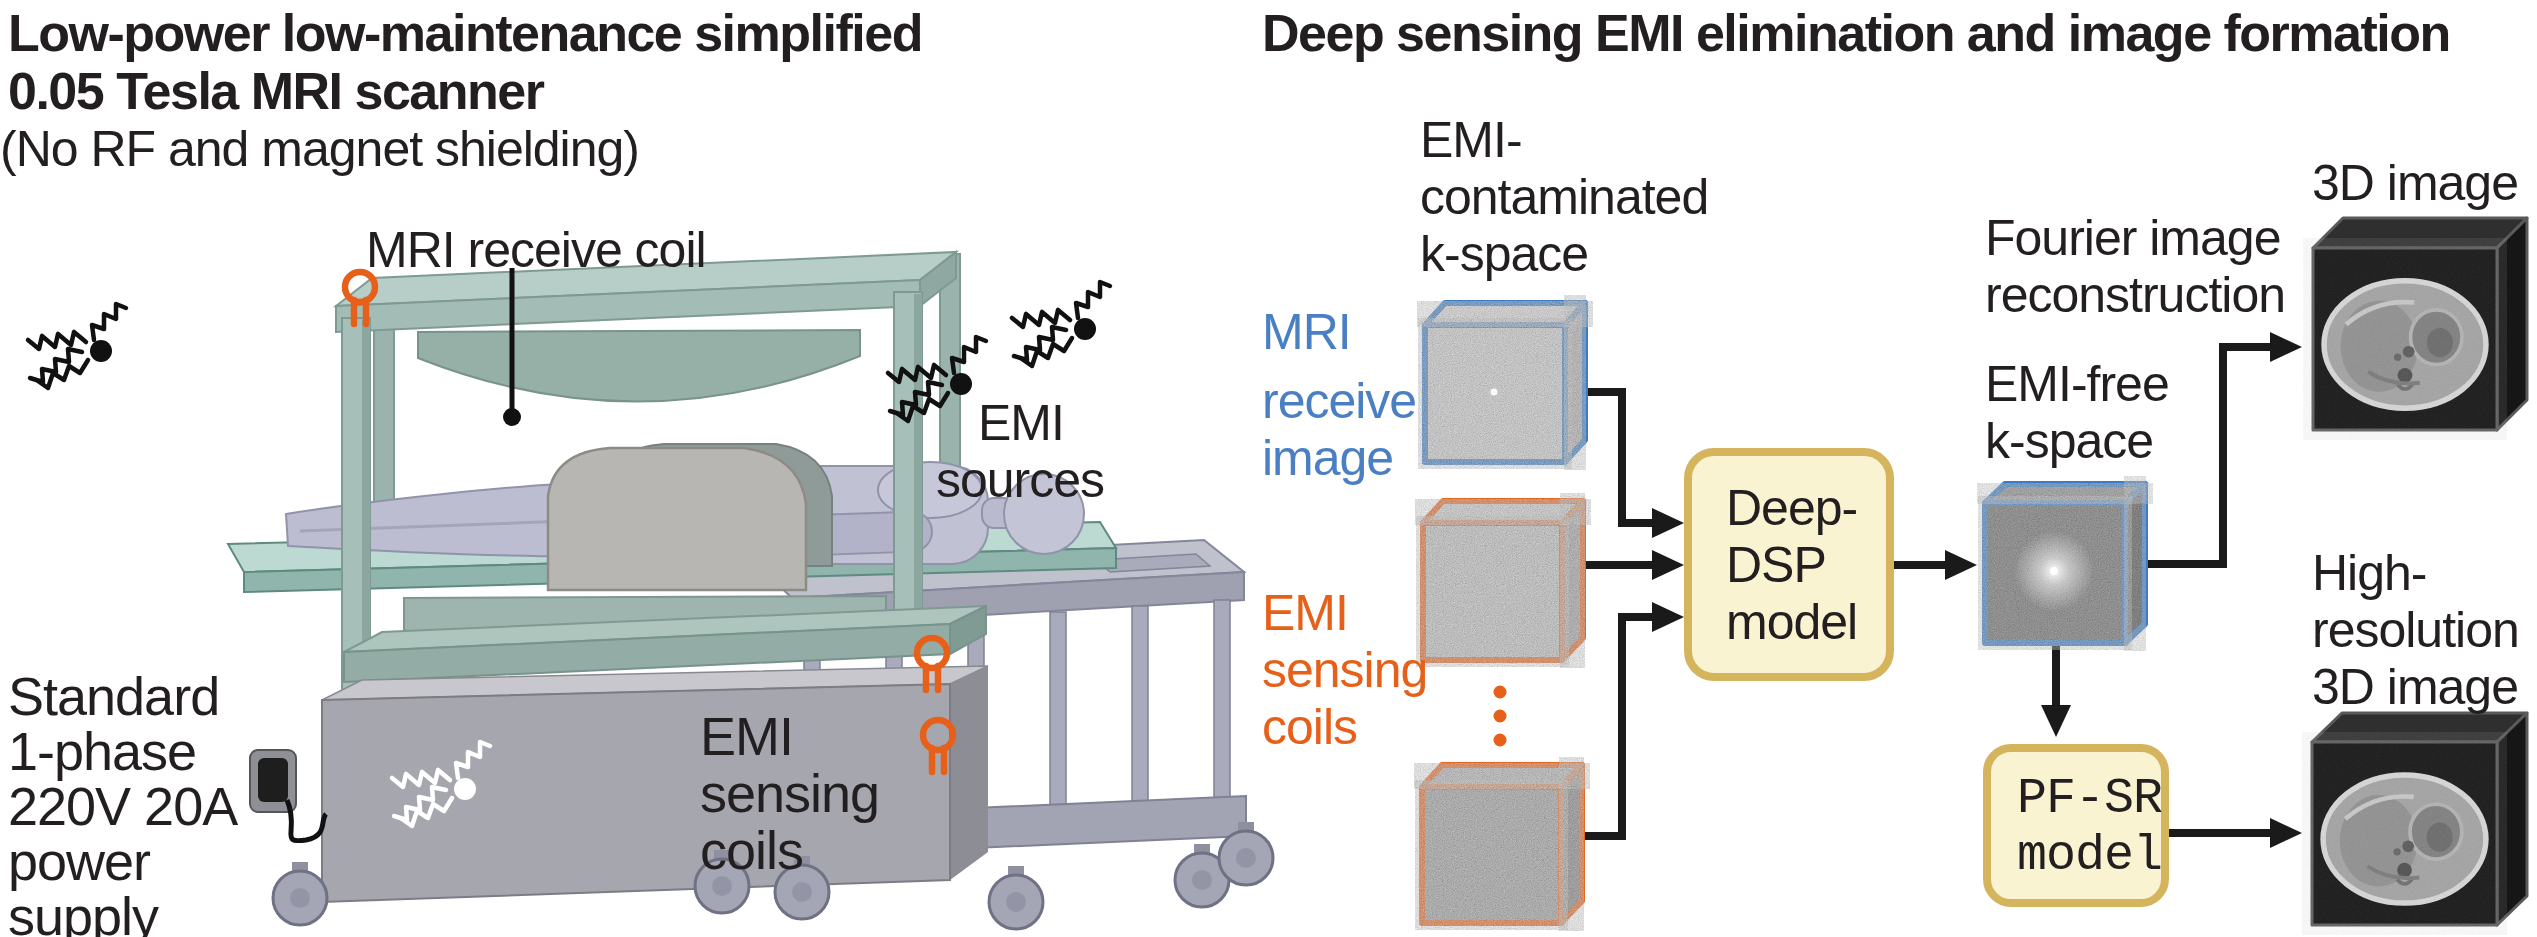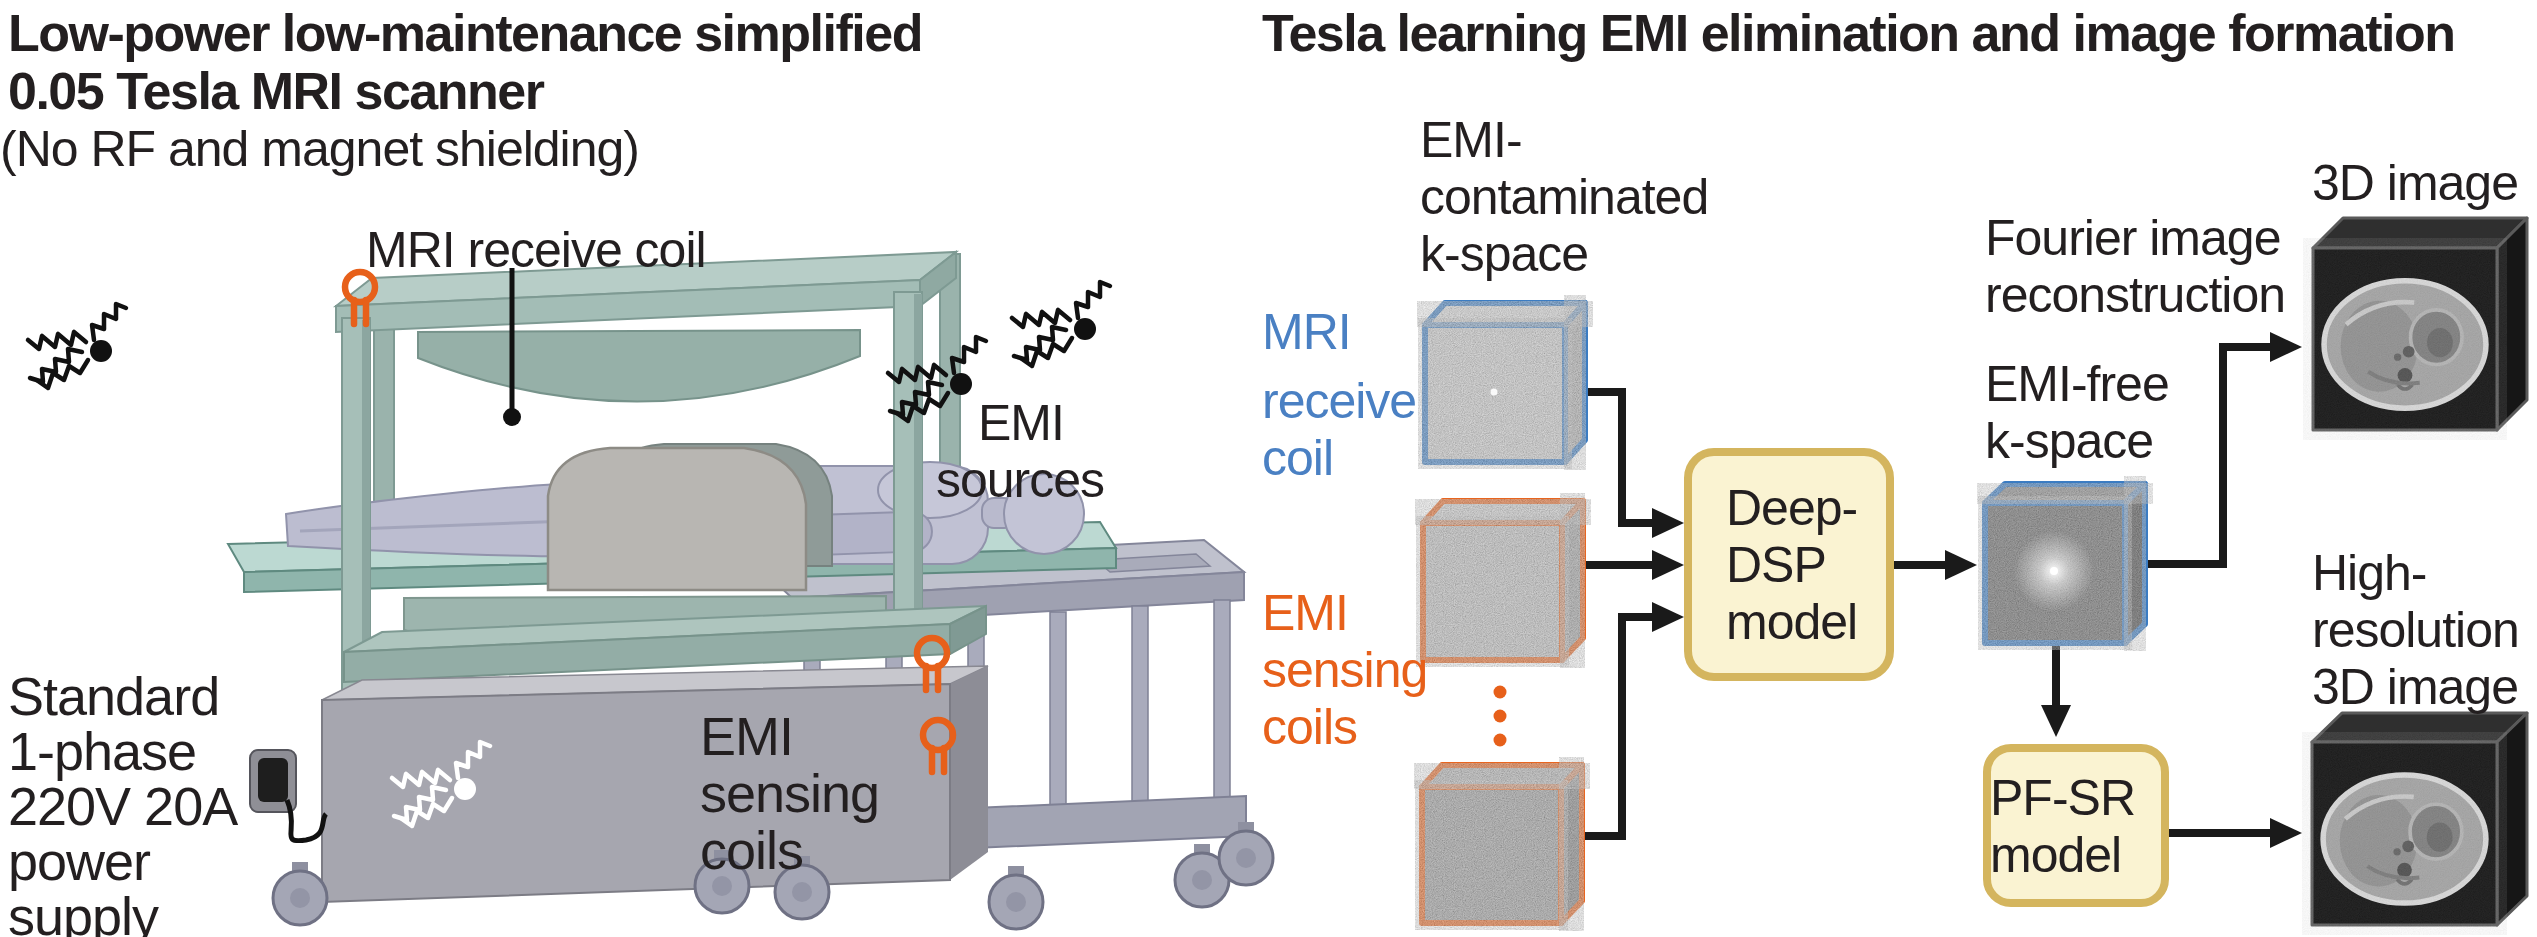--- a/index.html
+++ b/index.html
@@ -6,21 +6,21 @@
   #fig{position:relative;width:2537px;height:937px;background:#ffffff;overflow:hidden;
        font-family:"Liberation Sans",sans-serif;color:#231f20;}
   #art{position:absolute;left:0;top:0;}
   .t{position:absolute;white-space:nowrap;}
   .ttl{font:700 52px/58px "Liberation Sans",sans-serif;letter-spacing:-1.5px;color:#231f20;}
   .sub{font:400 50px/58px "Liberation Sans",sans-serif;letter-spacing:-1px;color:#231f20;}
   .lbl{font:400 50px/57px "Liberation Sans",sans-serif;letter-spacing:-1px;color:#231f20;}
   .lbl2{font:400 54px/57px "Liberation Sans",sans-serif;letter-spacing:-1px;color:#231f20;}
   .blue{color:#4a80c3;}
   .orange{color:#e7601a;}
-  .ctr{text-align:left;}
+  .ctr{text-align:right;font-family:Liberation Mono, monospace;}
 </style>
 </head>
 <body>
 
 <div id="fig">
 
 <svg id="art" width="2537" height="937" viewBox="0 0 2537 937">
   <defs>
     <filter id="nz" x="-5%" y="-5%" width="110%" height="110%">
       <feTurbulence type="fractalNoise" baseFrequency="0.9" numOctaves="2" stitchTiles="stitch"></feTurbulence>
@@ -268,29 +268,29 @@
   <div class="t lbl2" style="left:8px;top:668px">Standard</div>
   <div class="t lbl2" style="left:8px;top:723px">1-phase</div>
   <div class="t lbl2" style="left:8px;top:778px">220V 20A</div>
   <div class="t lbl2" style="left:8px;top:833px">power</div>
   <div class="t lbl2" style="left:8px;top:888px">supply</div>
 
   <div class="t lbl2" style="left:700px;top:708px">EMI</div>
   <div class="t lbl2" style="left:700px;top:765px">sensing</div>
   <div class="t lbl2" style="left:700px;top:822px">coils</div>
 
-  <div class="t ttl" style="left:1262px;top:4px">Tesla learning EMI elimination and image formation</div>
+  <div class="t ttl" style="left:1262px;top:4px">Deep sensing EMI elimination and image formation</div>
 
   <div class="t lbl" style="left:1420px;top:112px">EMI-</div>
   <div class="t lbl" style="left:1420px;top:169px">contaminated</div>
   <div class="t lbl" style="left:1420px;top:226px">k-space</div>
 
   <div class="t lbl blue" style="left:1262px;top:304px">MRI</div>
   <div class="t lbl blue" style="left:1262px;top:373px">receive</div>
-  <div class="t lbl blue" style="left:1262px;top:430px">coil</div>
+  <div class="t lbl blue" style="left:1262px;top:430px">image</div>
 
   <div class="t lbl orange" style="left:1262px;top:585px">EMI</div>
   <div class="t lbl orange" style="left:1262px;top:642px">sensing</div>
   <div class="t lbl orange" style="left:1262px;top:699px">coils</div>
 
   <div class="t lbl" style="left:1726px;top:480px">Deep-</div>
   <div class="t lbl" style="left:1726px;top:537px">DSP</div>
   <div class="t lbl" style="left:1726px;top:594px">model</div>
 
   <div class="t lbl" style="left:1985px;top:210px">Fourier image</div>

